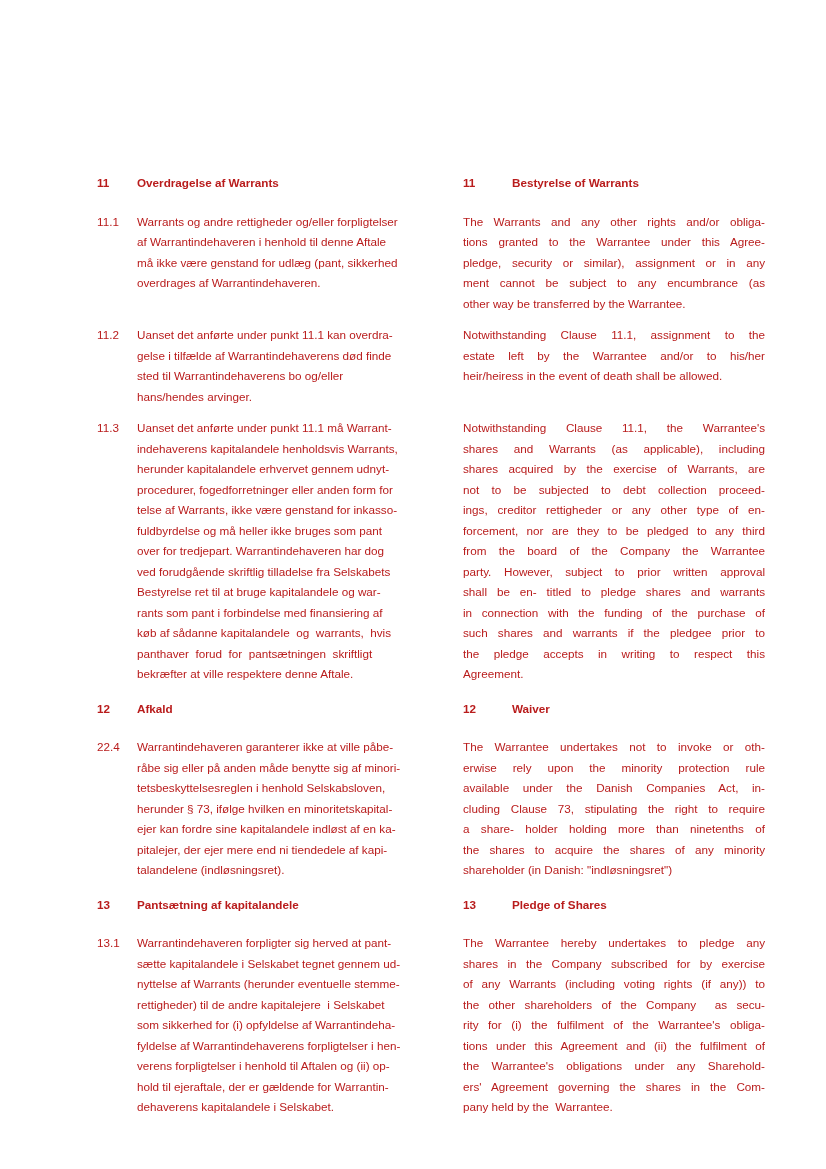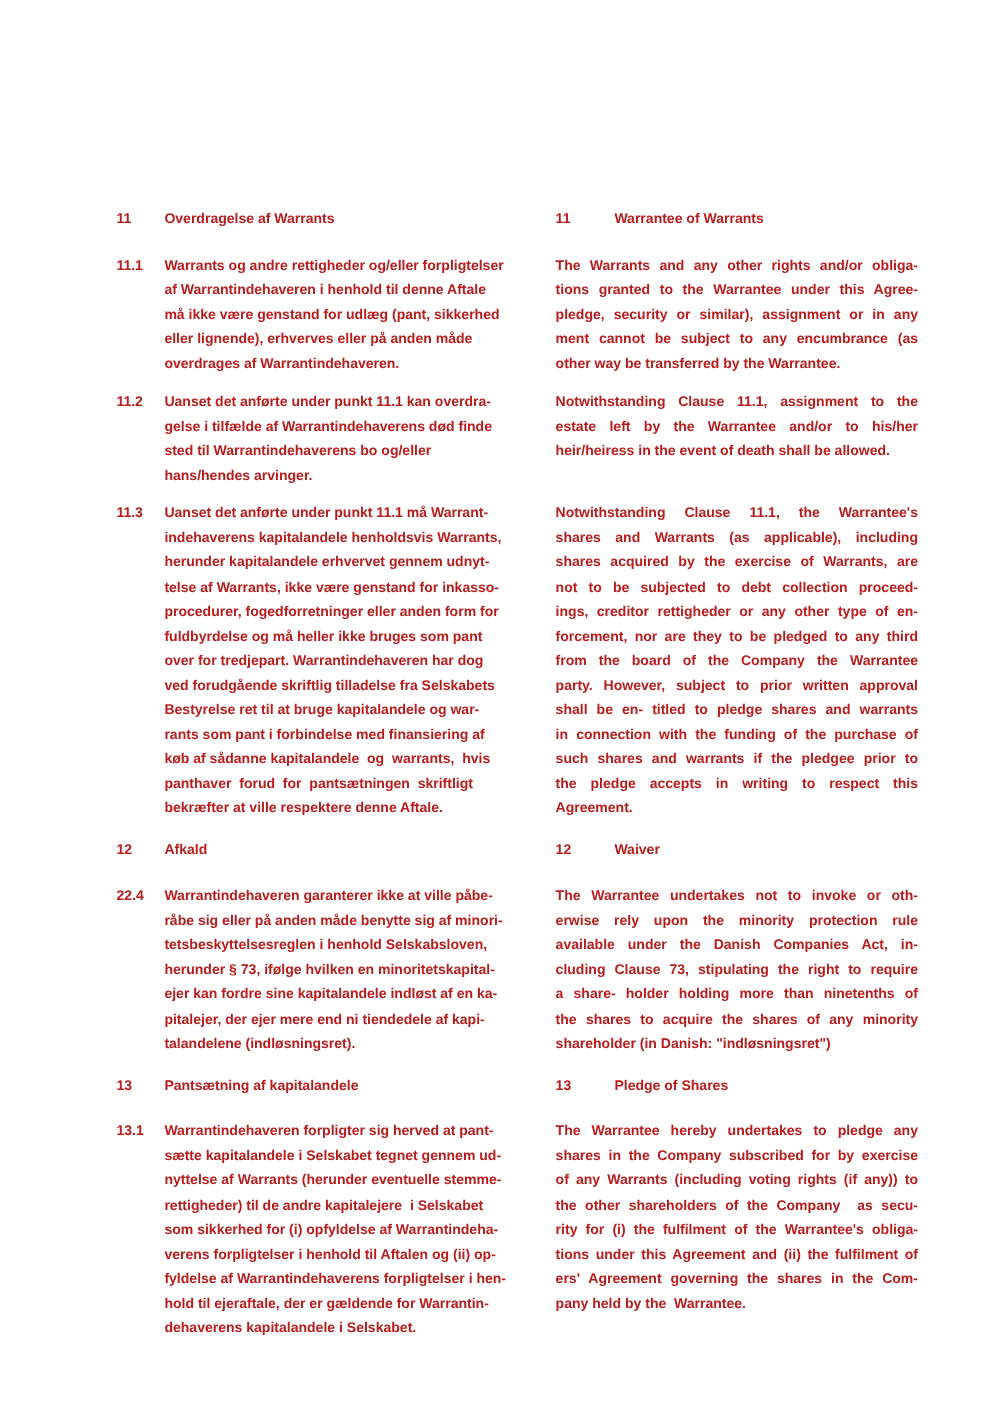--- a/index.html
+++ b/index.html
@@ -8,21 +8,21 @@
     width:826px;height:1169px;
     background:#ffffff;
     font-family:"Liberation Sans","DejaVu Sans",sans-serif;
     color:#b91c1c;
     overflow:hidden;
   }
   .doc{
     position:absolute;left:97px;top:173px;width:668px;
     font-size:11.7px;line-height:20.5px;
   }
-  .row{display:grid;grid-template-columns:350px 302px;column-gap:16px;margin-top:11px;font-weight:bold;}
+  .row{display:grid;grid-template-columns:350px 302px;column-gap:16px;margin-top:11px;}
   .row:first-child{margin-top:0;}
   .heading-row{margin-top:14px;font-weight:bold;}
   .heading-row + .row{margin-top:18px;}
   .heading-cell{display:grid;}
   .cell-left.heading-cell{grid-template-columns:40px 1fr;}
   .cell-right.heading-cell{grid-template-columns:49px 1fr;}
   .clause-grid{display:grid;grid-template-columns:40px 1fr;}
   .num{white-space:nowrap;}
   .ln{white-space:nowrap;}
   .cell-right .ln{text-align:justify;text-align-last:justify;}
@@ -33,31 +33,30 @@
 
 <div class="page">
   <div class="doc">
       <div class="row heading-row">
         <div class="cell cell-left heading-cell">
           <div class="num">11</div>
           <div class="title">Overdragelse af Warrants</div>
         </div>
         <div class="cell cell-right heading-cell">
           <div class="num">11</div>
-          <div class="title">Warrantee of Warrants</div>
+          <div class="title">Bestyrelse of Warrants</div>
         </div>
       </div>
       <div class="row clause-row">
         <div class="cell cell-left clause-grid">
           <div class="num">11.1</div>
           <div class="lines">
             <div class="ln">Warrants og andre rettigheder og/eller forpligtelser</div>
             <div class="ln">af Warrantindehaveren i henhold til denne Aftale</div>
             <div class="ln">må ikke være genstand for udlæg (pant, sikkerhed</div>
-            <div class="ln">eller lignende), erhverves eller på anden måde</div>
             <div class="ln">overdrages af Warrantindehaveren.</div>
           </div>
         </div>
         <div class="cell cell-right lines">
           <div class="ln">The Warrants and any other rights  and/or obliga-</div>
           <div class="ln">tions granted to the Warrantee under this Agree-</div>
           <div class="ln">pledge, security or similar), assignment or in any</div>
           <div class="ln">ment cannot be subject to any encumbrance (as</div>
           <div class="ln last">other way be transferred by the Warrantee.</div>
         </div>
@@ -78,22 +77,22 @@
           <div class="ln last">heir/heiress in the event of death shall be allowed.</div>
         </div>
       </div>
       <div class="row clause-row">
         <div class="cell cell-left clause-grid">
           <div class="num">11.3</div>
           <div class="lines">
             <div class="ln">Uanset det anførte under punkt 11.1 må Warrant-</div>
             <div class="ln">indehaverens kapitalandele henholdsvis Warrants,</div>
             <div class="ln">herunder kapitalandele erhvervet gennem udnyt-</div>
+            <div class="ln">procedurer, fogedforretninger eller anden form for</div>
             <div class="ln">telse af Warrants, ikke være genstand for inkasso-</div>
-            <div class="ln">procedurer, fogedforretninger eller anden form for</div>
             <div class="ln">fuldbyrdelse og må heller ikke bruges som pant</div>
             <div class="ln">over for tredjepart. Warrantindehaveren har dog</div>
             <div class="ln">ved forudgående skriftlig tilladelse fra Selskabets</div>
             <div class="ln">Bestyrelse ret til at bruge kapitalandele og war-</div>
             <div class="ln">rants som pant i forbindelse med finansiering af</div>
             <div class="ln">køb af sådanne kapitalandele&nbsp; og&nbsp; warrants,&nbsp; hvis</div>
             <div class="ln">panthaver&nbsp; forud&nbsp; for&nbsp; pantsætningen&nbsp; skriftligt</div>
             <div class="ln">bekræfter at ville respektere denne Aftale.</div>
           </div>
         </div>
@@ -158,31 +157,32 @@
       </div>
       <div class="row clause-row">
         <div class="cell cell-left clause-grid">
           <div class="num">13.1</div>
           <div class="lines">
             <div class="ln">Warrantindehaveren forpligter sig herved at pant-</div>
             <div class="ln">sætte kapitalandele i Selskabet tegnet gennem ud-</div>
             <div class="ln">nyttelse af Warrants (herunder eventuelle stemme-</div>
             <div class="ln">rettigheder) til de andre kapitalejere&nbsp; i Selskabet</div>
             <div class="ln">som sikkerhed for (i) opfyldelse af Warrantindeha-</div>
+            <div class="ln">fyldelse af Warrantindehaverens forpligtelser i hen-</div>
             <div class="ln">verens forpligtelser i henhold til Aftalen og (ii) op-</div>
-            <div class="ln">fyldelse af Warrantindehaverens forpligtelser i hen-</div>
             <div class="ln">hold til ejeraftale, der er gældende for Warrantin-</div>
             <div class="ln">dehaverens kapitalandele i Selskabet.</div>
           </div>
         </div>
         <div class="cell cell-right lines">
           <div class="ln">The Warrantee hereby undertakes to pledge any</div>
           <div class="ln">shares in the Company subscribed for by exercise</div>
           <div class="ln">of any Warrants (including voting rights (if any)) to</div>
           <div class="ln">the other shareholders of the Company&nbsp; as secu-</div>
           <div class="ln">rity for (i) the fulfilment of the Warrantee's obliga-</div>
           <div class="ln">tions under this Agreement and (ii) the fulfilment of</div>
+          <div class="ln">the Warrantee's obligations under any Sharehold-</div>
           <div class="ln">ers' Agreement governing the shares in the Com-</div>
           <div class="ln last">pany held by the&nbsp; Warrantee.</div>
         </div>
       </div>
     </div>
 </div>
 
 </body></html>

